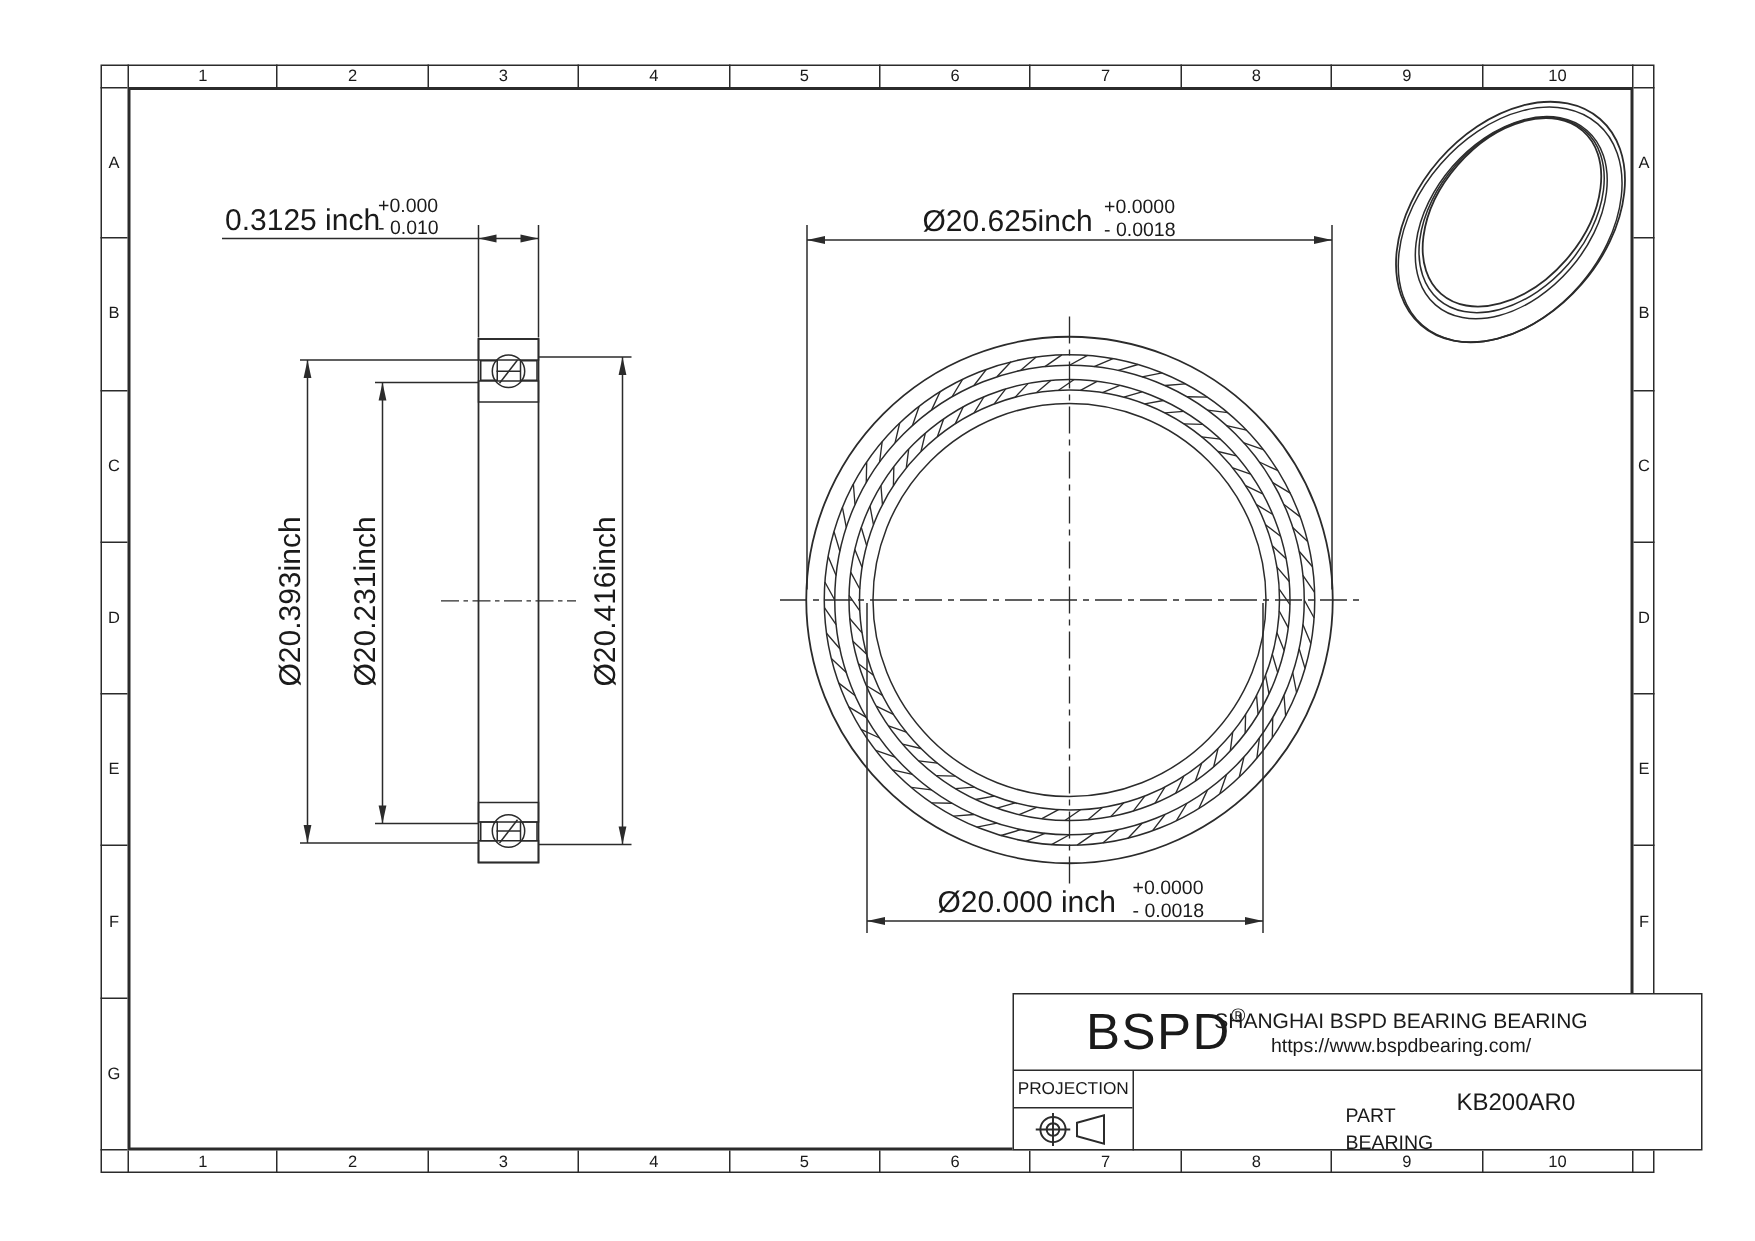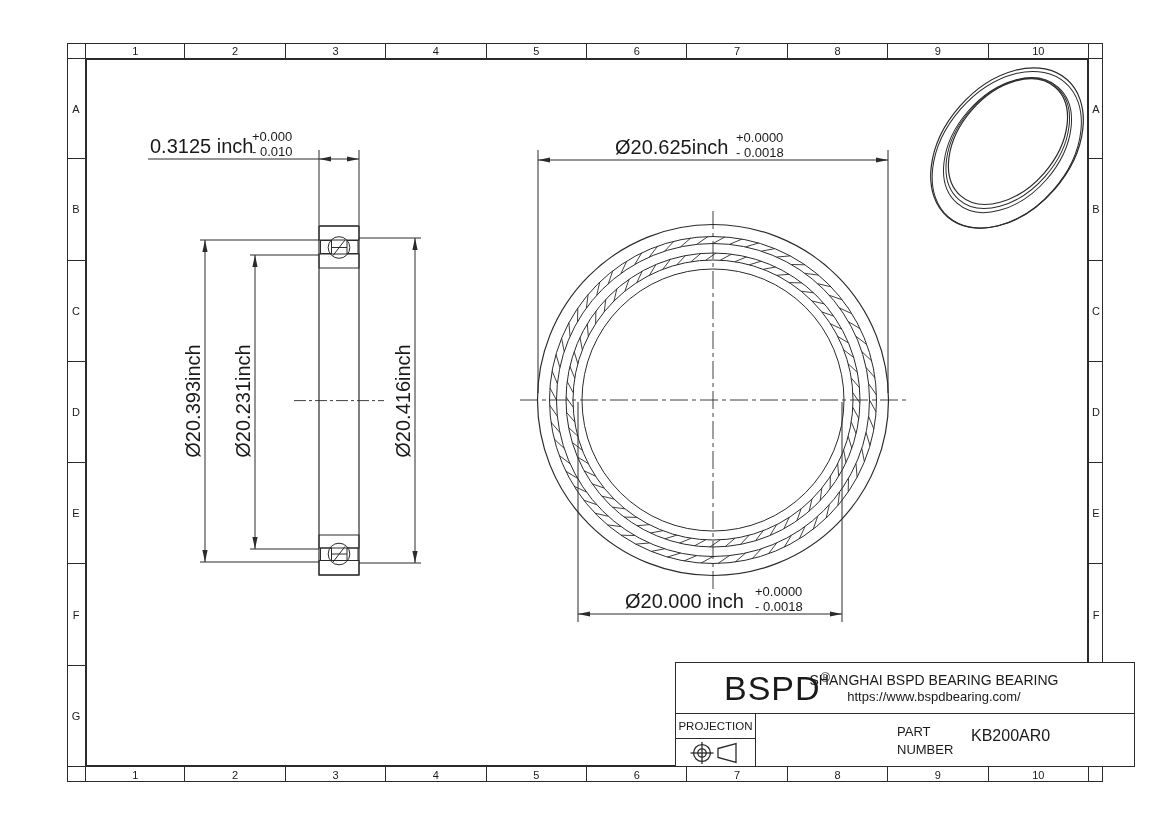--- a/index.html
+++ b/index.html
@@ -32,21 +32,21 @@
   .tb-reg{font-size:13px;vertical-align:18px;}
   .tb-co{position:absolute;left:118px;top:8px;width:280px;text-align:center;line-height:1.3;}
   .tb-co-name{font-size:14px;}
   .tb-co-web{font-size:13px;}
   .tb-proj{position:absolute;left:0;top:51px;width:80px;height:52.5px;border-right:1.5px solid #2b2b2b;text-align:right;}
   .tb-proj-label{height:25px;border-bottom:1px solid #2b2b2b;display:flex;align-items:center;justify-content:center;font-size:11.5px;}
   .tb-proj-sym{height:27px;display:flex;align-items:center;justify-content:center;}
   .tb-prod{position:absolute;left:80px;top:51px;width:131px;height:52.5px;border-right:1.5px solid #2b2b2b;
            display:flex;flex-direction:column;align-items:center;justify-content:center;font-size:13px;line-height:1.35;}
   .tb-part{position:absolute;left:211px;top:51px;width:200px;height:52.5px;}
-  .tb-part-label{position:absolute;left:10px;top:9px;font-size:13px;line-height:1.35;}
+  .tb-part-label{position:absolute;left:10px;top:21px;font-size:13px;line-height:1.35;}
   .tb-part-number{position:absolute;left:84px;top:13px;font-size:16px;}
 </style>
 </head>
 <body>
 
 <div class="sheet">
 
   <div class="outer-border"></div>
   <div class="inner-frame"></div>
 
@@ -217,19 +217,19 @@
             <line x1="0.5" y1="13" x2="23.5" y2="13"></line>
             <line x1="12" y1="2" x2="12" y2="24"></line>
             <polygon points="28,8.5 46,3.5 46,22.5 28,17.5"></polygon>
           </g>
         </svg>
       </div>
     </div>
     <div class="tb-part">
       <div class="tb-part-label">
         <div>PART</div>
-        <div>NUMBER</div>
+        <div>BEARING</div>
       </div>
       <div class="tb-part-number">KB200AR0</div>
     </div>
   </div>
 
 </div>
 
 </body></html>

